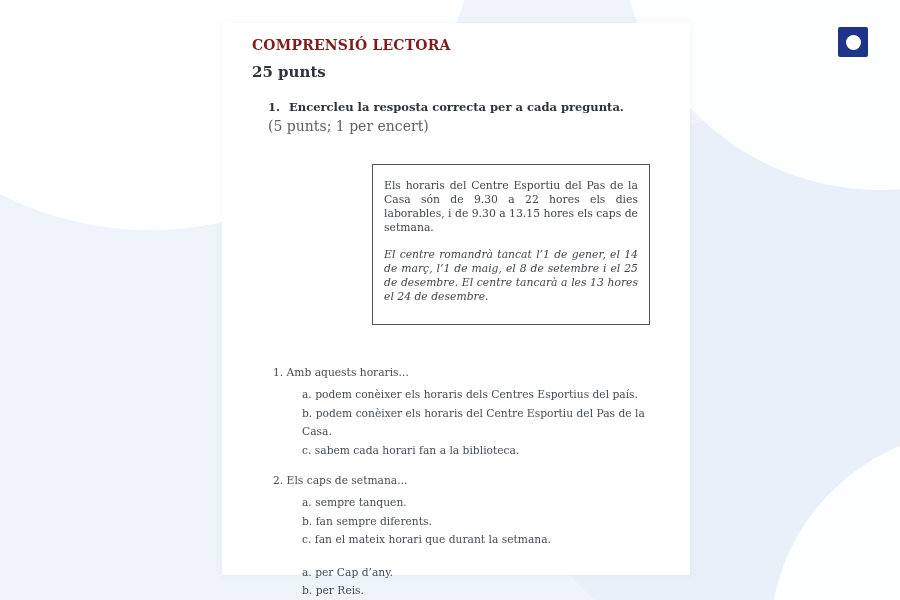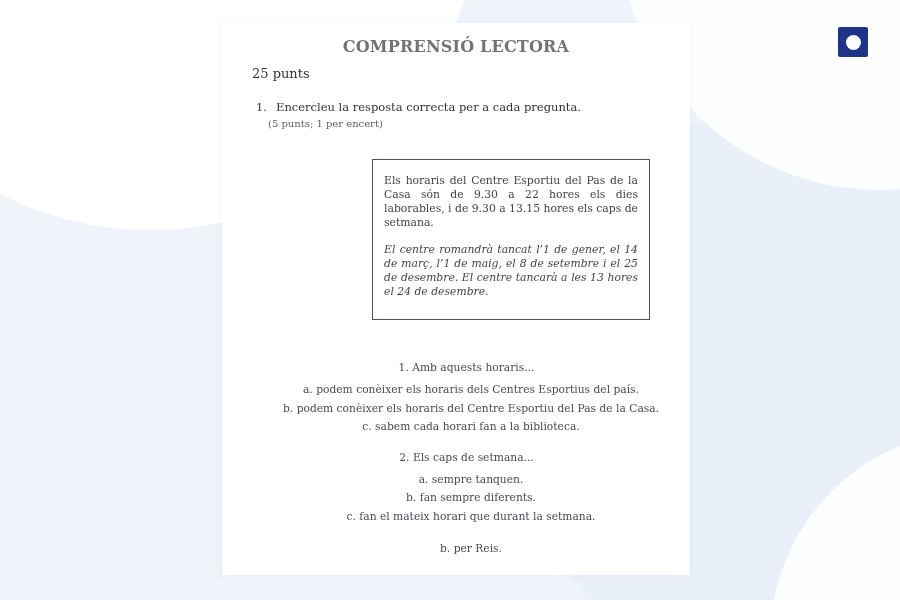--- a/index.html
+++ b/index.html
@@ -22,34 +22,34 @@
   .paper {
     position: absolute; left: 222px; top: 23px;
     width: 468px; height: 552px;
     background: #ffffff;
     box-shadow: 0 0 8px rgba(40, 70, 130, 0.05);
     box-sizing: border-box;
   }
   .paper-inner { padding: 14px 30px; color: #3e454d; }
 
   .doc-title {
-    font-size: 16px; font-weight: 700; color: #737373;
-    letter-spacing: 0.2px; margin: 0 0 10px; text-align: center;
+    font-size: 14px; font-weight: 700; color: #7f1d1d;
+    letter-spacing: 0.2px; margin: 0 0 10px;
   }
   .doc-points {
-    font-size: 13px; font-weight: 400; color: #2e343b;
+    font-size: 15px; font-weight: 700; color: #2e343b;
     margin: 0 0 19px;
   }
   .exercise-heading {
-    font-size: 11.5px; font-weight: 400; color: #2e343b;
-    margin: 0 4px 4px;
+    font-size: 11.5px; font-weight: 700; color: #2e343b;
+    margin: 0 16px 4px;
   }
   .ex-num { display: inline-block; margin-right: 9px; }
   .scoring {
-    font-size: 10px; color: #5a6169; margin: 0 0 0 16px;
+    font-size: 14px; color: #5a6169; margin: 0 0 0 16px;
   }
 
   .reading-box {
     margin: 30px 0 0 120px;
     width: 254px;
     border: 1px solid #4d5359;
     padding: 14px 11px 20px 11px;
     font-size: 10.8px;
     line-height: 14px;
     text-align: justify;
@@ -57,22 +57,22 @@
   }
   .reading-box p { margin: 0; }
   .reading-box p + p { margin-top: 13px; font-style: italic; }
 
   .questions {
     margin: 41px 0 0 21px;
     font-size: 10.7px;
     color: #444c55;
   }
   .question { margin-bottom: 14px; }
-  .q-line { margin-bottom: 6px; line-height: 14px; text-align: center; }
-  .option { margin-left: 9px; line-height: 18.5px; text-align: center; }
+  .q-line { margin-bottom: 6px; line-height: 14px; }
+  .option { margin-left: 29px; line-height: 18.5px; }
 
   
   .fab {
     position: absolute; left: 838px; top: 27px;
     width: 30px; height: 30px;
     background: #1d3488;
     border: none; border-radius: 2px;
     display: flex; align-items: center; justify-content: center;
     cursor: pointer;
     padding: 0;
@@ -142,20 +142,24 @@
           <span>fan sempre diferents.</span>
         </div>
         <div class="option">
           <span>c.</span>
           <span>fan el mateix horari que durant la setmana.</span>
         </div>
       </div>
 
       <div class="question">
         <div class="option">
+          <span>a.</span>
+          <span>per Cap d’any.</span>
+        </div>
+        <div class="option">
           <span>b.</span>
           <span>per Reis.</span>
         </div>
 
       </div>
 
     </div>
   </div>
 </div>
 

